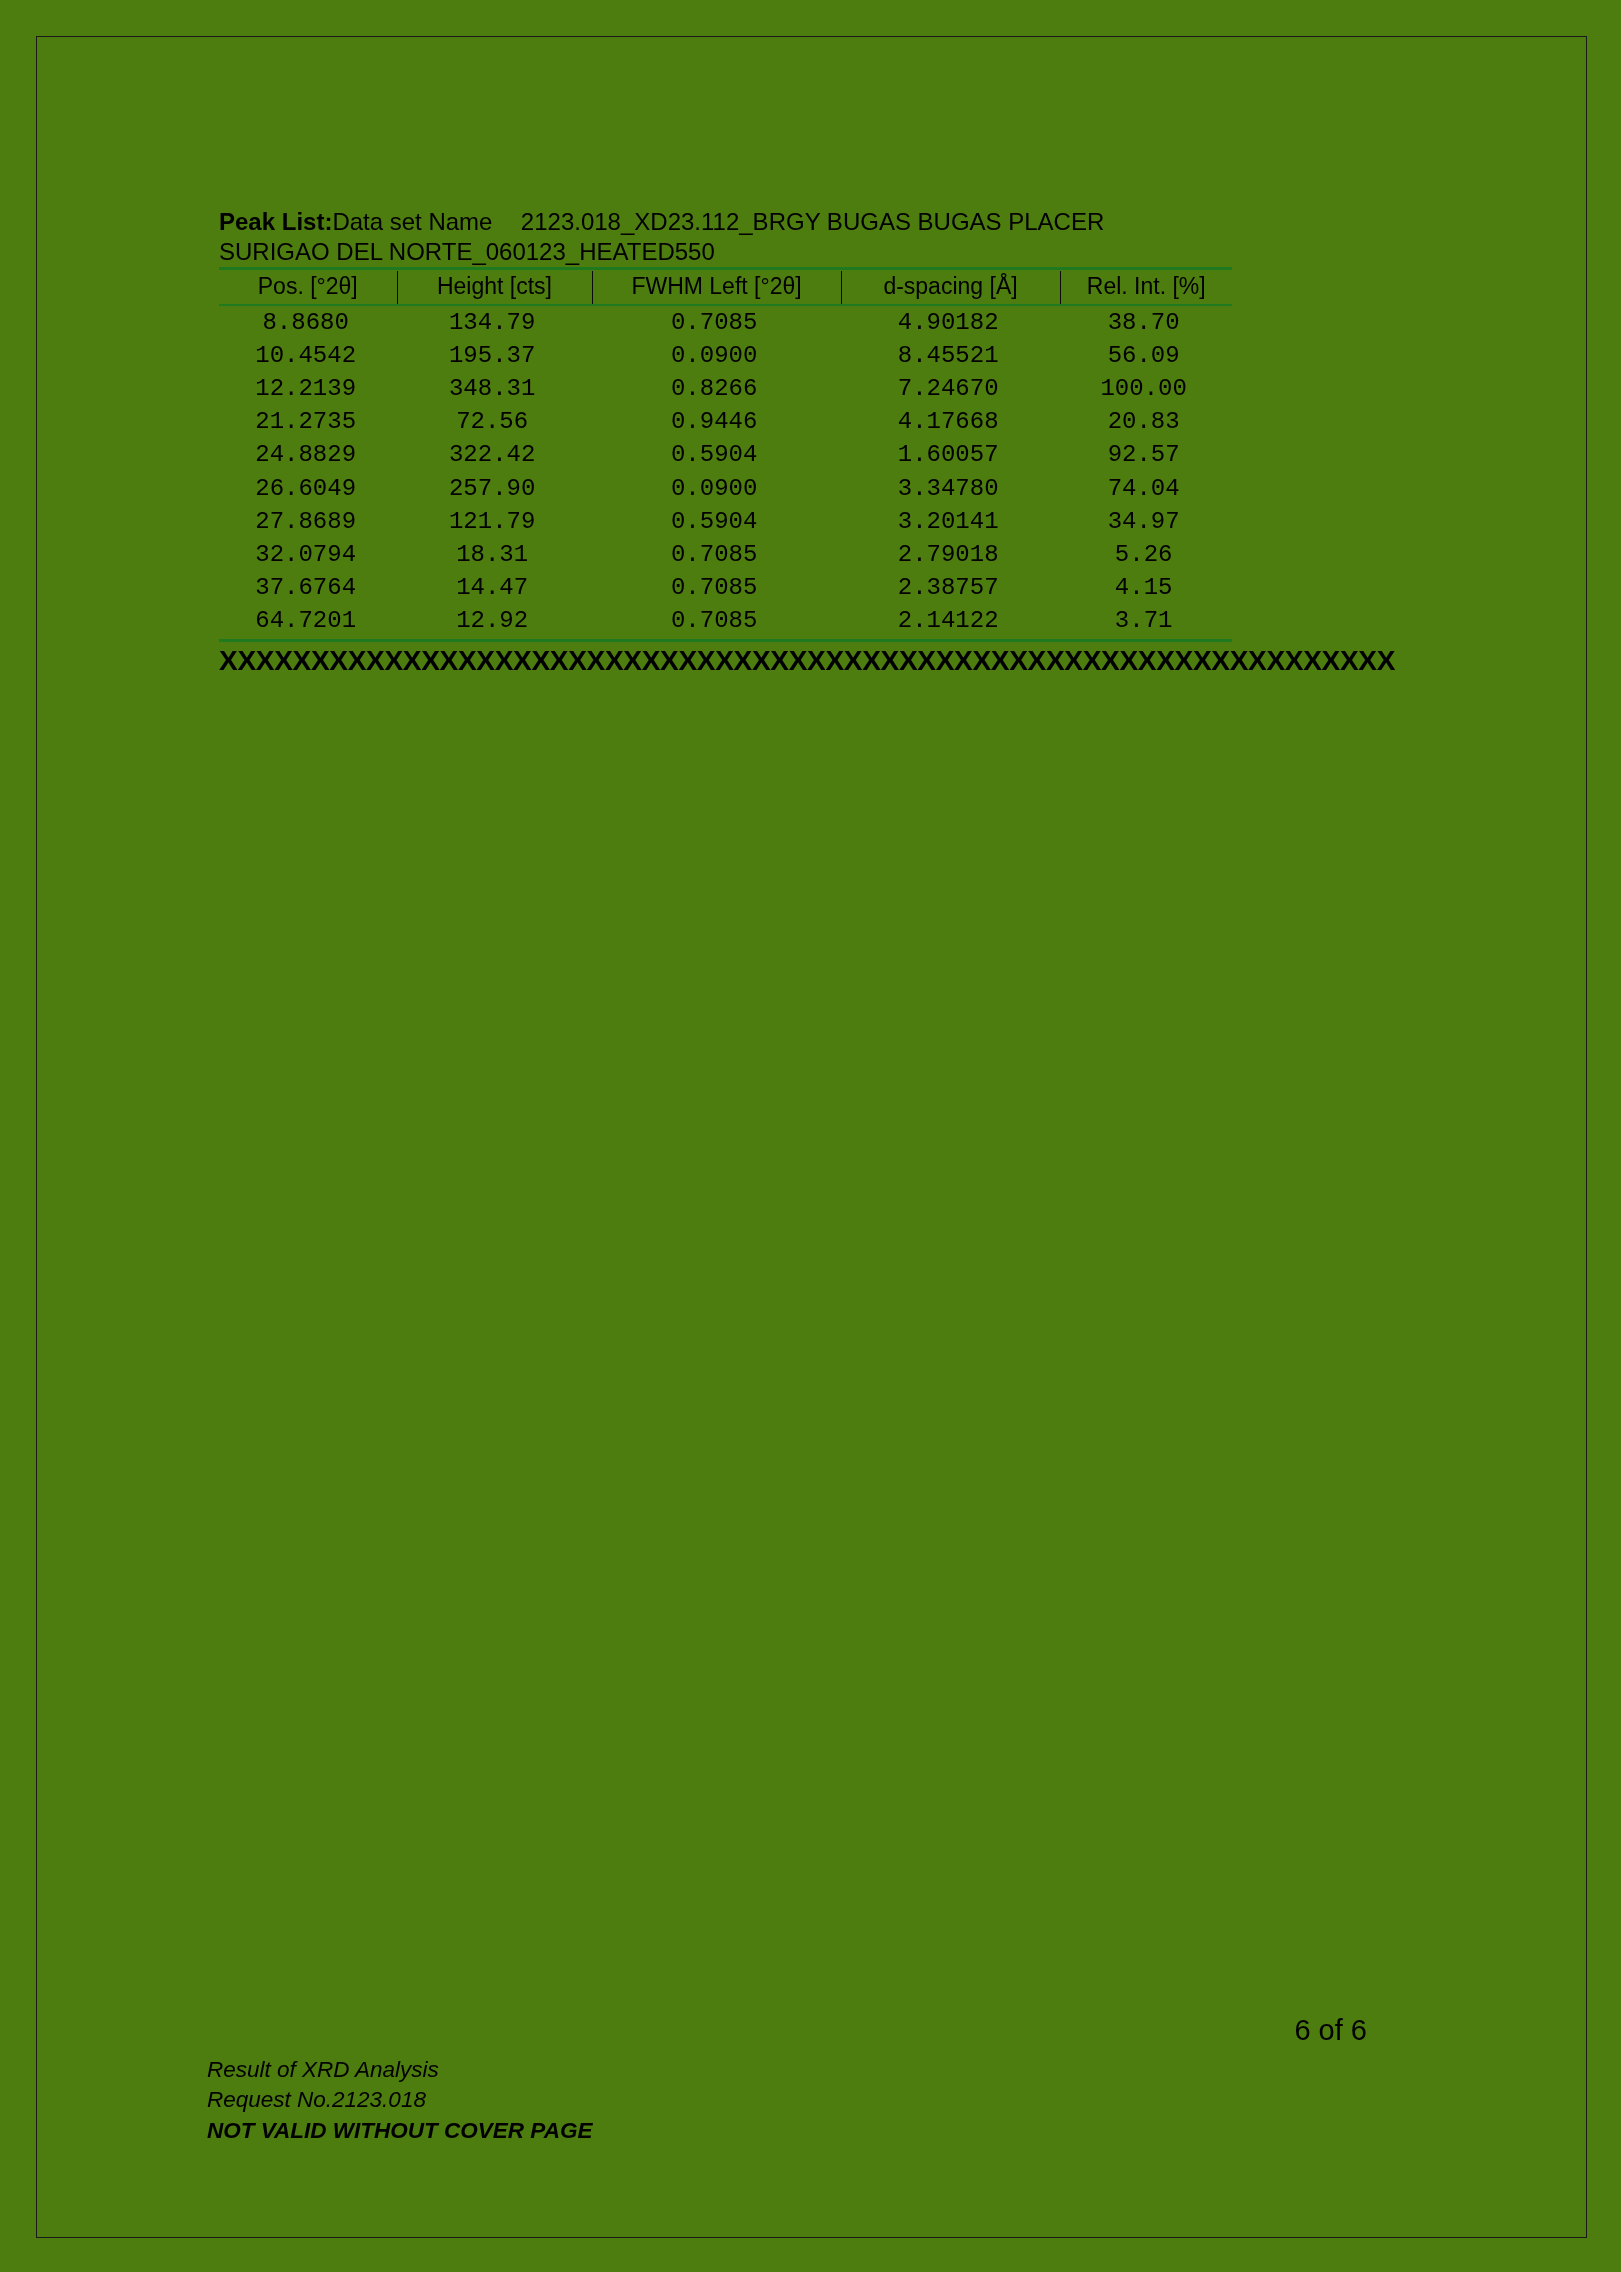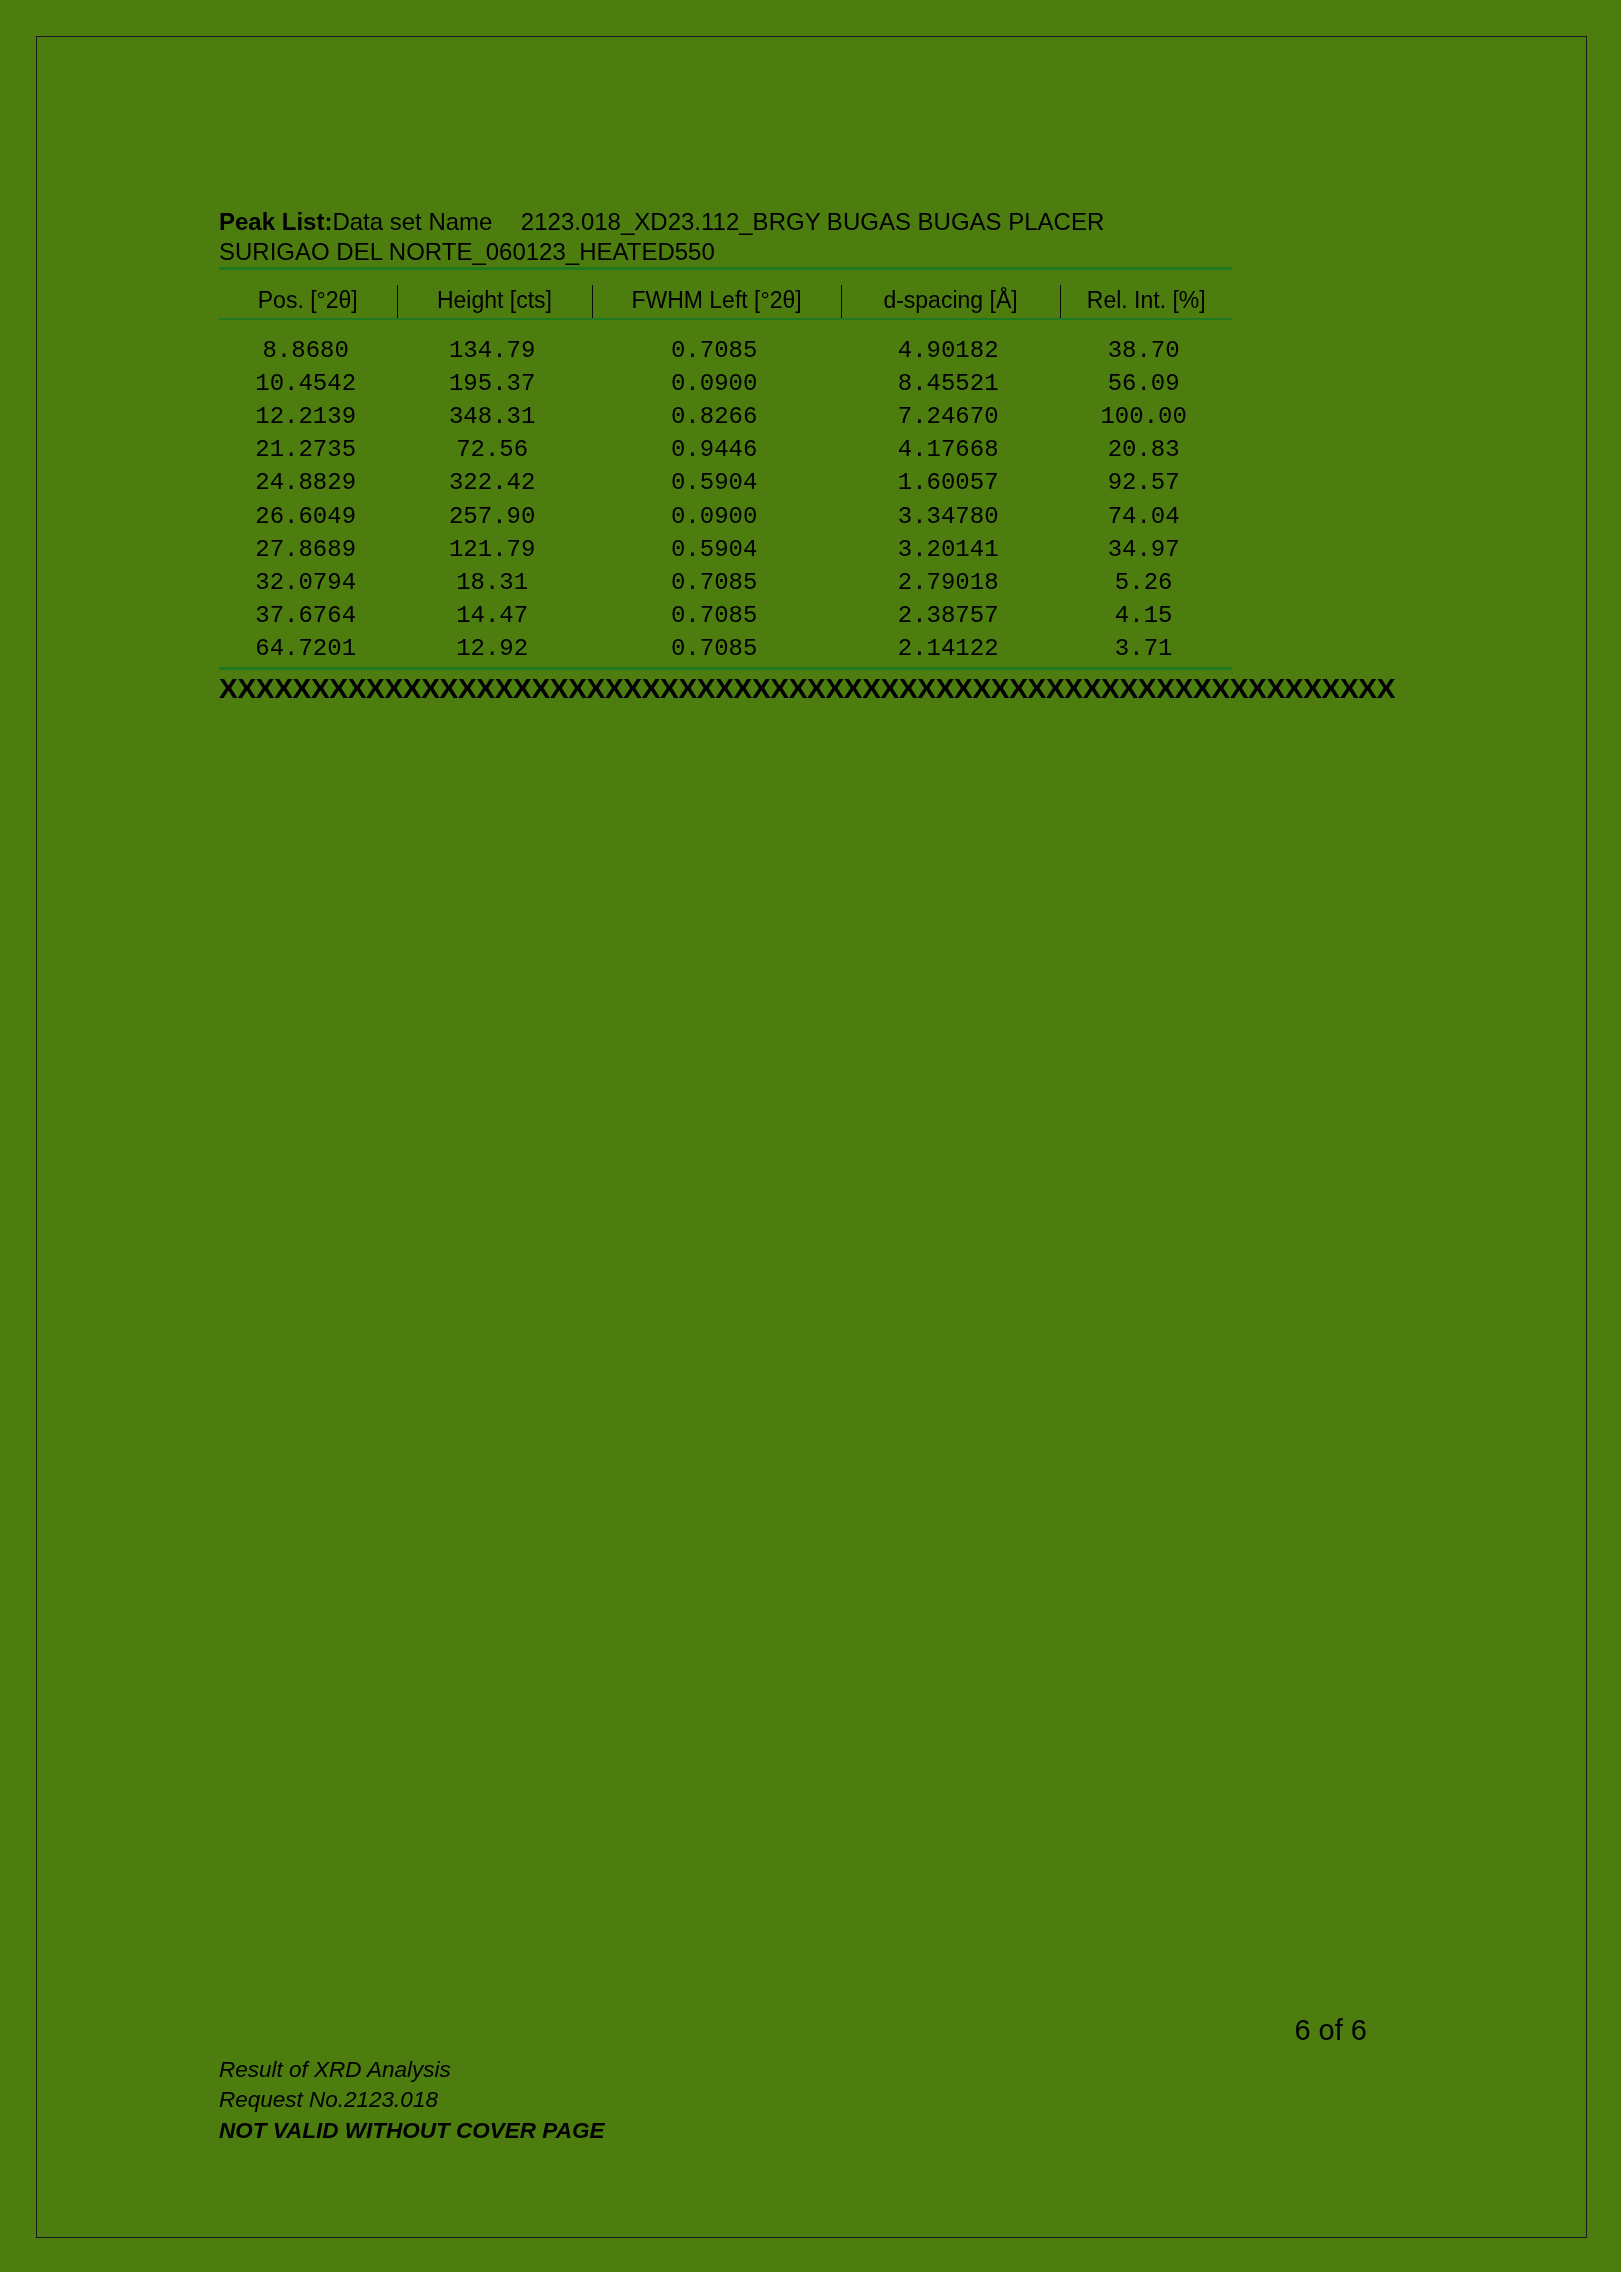--- a/index.html
+++ b/index.html
@@ -49,21 +49,21 @@
   .peaklist-title .dsname-value {
     font-weight: normal;
     margin-left: 28.4px;
   }
   .peaklist-title .line2 {
     display: block;
     font-weight: normal;
   }
   table.peaks {
     border-collapse: collapse;
-    margin-top: 15px;
+    margin-top: 1px;
     width: 1013px;
     table-layout: fixed;
   }
   table.peaks thead tr.hdr th {
     font-size: 23px;
     font-weight: normal;
     color: #000;
     text-align: center;
     padding: 1.8px 8.3px 3.6px 8.3px;
     border-left: 1.2px solid #0a0a0a;
@@ -119,21 +119,21 @@
   .page-number {
     position: absolute;
     right: 255px;
     top: 2014px;
     font-size: 29px;
     color: #000;
     text-align: right;
   }
   .footer {
     position: absolute;
-    left: 219px;
+    left: 207px;
     top: 2055px;
     font-size: 22.5px;
     font-style: italic;
     color: #000;
     line-height: 1.35;
   }
   .footer .strong {
     font-weight: bold;
   }
 </style>

